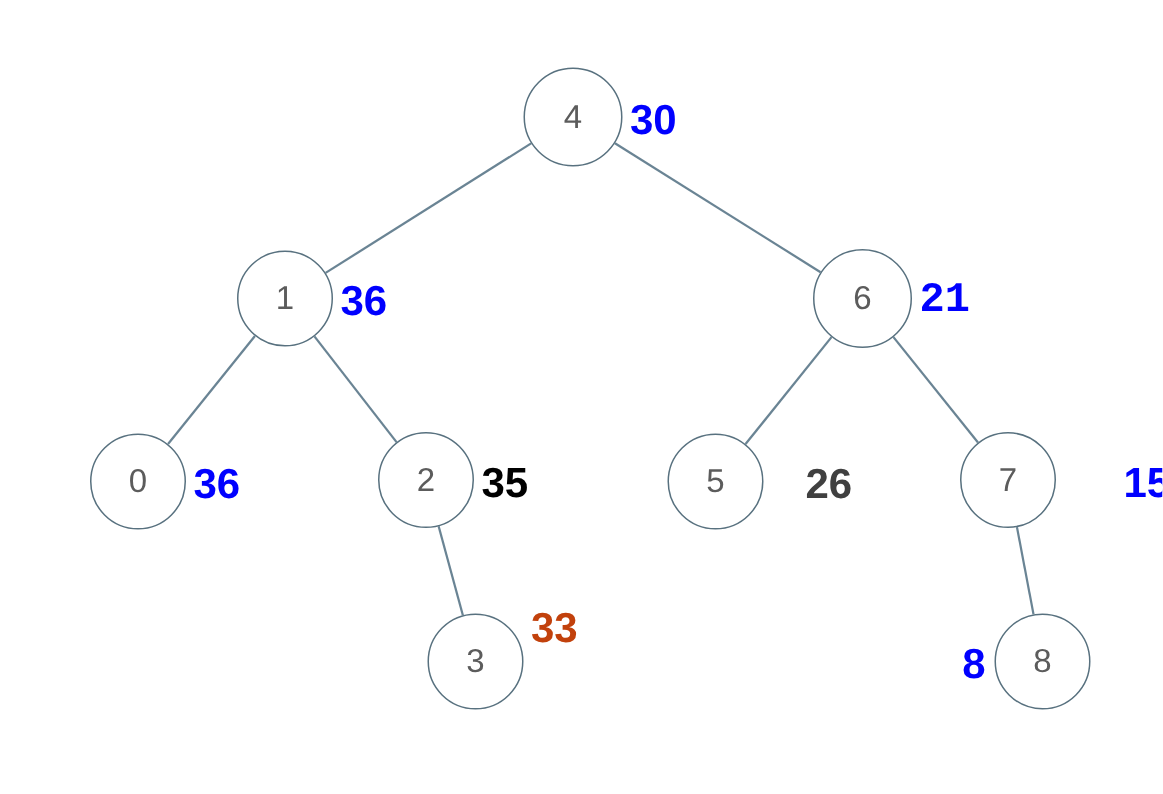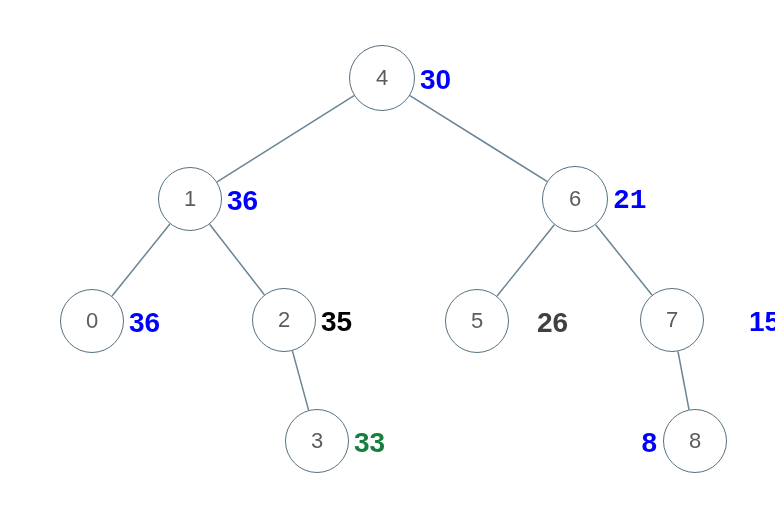--- a/index.html
+++ b/index.html
@@ -92,19 +92,19 @@
         <span class="node-key" style="color: rgb(92, 92, 92);">5</span>
       </div>
       <span class="node-label" style="color: #404040; top: 309px; left: 514px; margin-left: 23px;">26</span>
       <div class="node" style="left: 640px; top: 288px; width: 64px; height: 64px; border-color: rgb(88, 113, 127); background: rgb(255, 255, 255);">
         <span class="node-key" style="color: rgb(92, 92, 92);">7</span>
       </div>
       <span class="node-label" style="color: rgb(0, 0, 255); top: 308px; left: 709px; margin-left: 40px;">15</span>
       <div class="node" style="left: 285px; top: 409px; width: 64px; height: 64px; border-color: rgb(88, 113, 127); background: rgb(255, 255, 255);">
         <span class="node-key" style="color: rgb(92, 92, 92);">3</span>
       </div>
-      <span class="node-label" style="color: #15803d; top: 429px; left: 354px;">33</span>
+      <span class="node-label" style="color: #c2410c; top: 405px; left: 354px;">33</span>
       <div class="node" style="left: 663px; top: 409px; width: 64px; height: 64px; border-color: rgb(88, 113, 127); background: rgb(255, 255, 255);">
         <span class="node-key" style="color: rgb(92, 92, 92);">8</span>
       </div>
       <span class="node-label" style="color: rgb(0, 0, 255); top: 429px; right: 118px;">8</span>
     </div>
 </div>
 
 </body></html>

